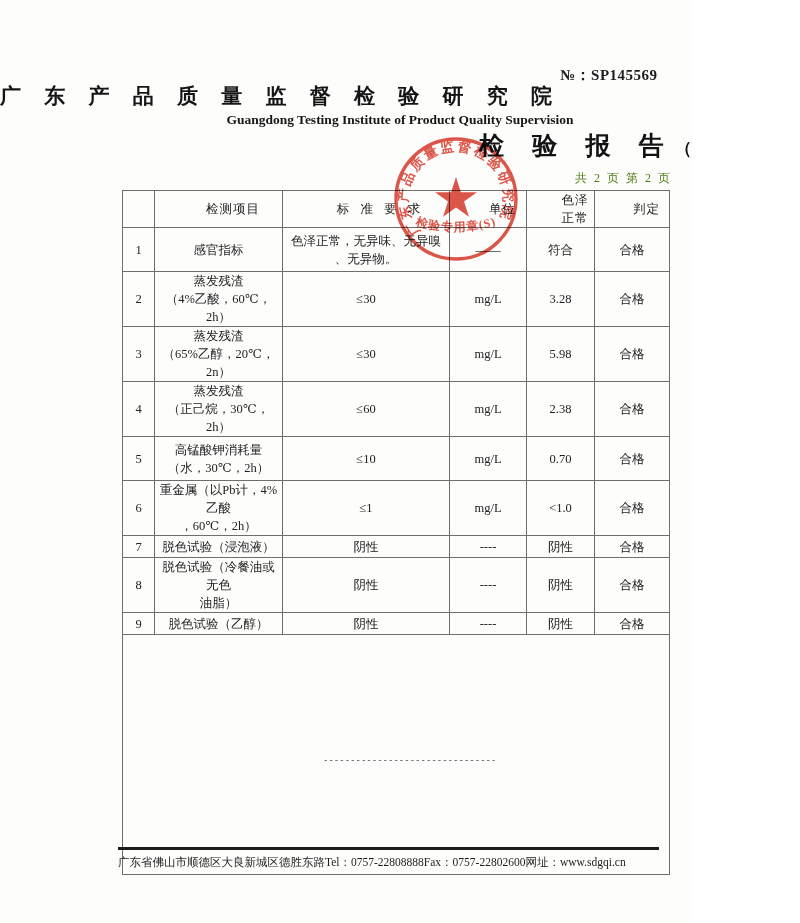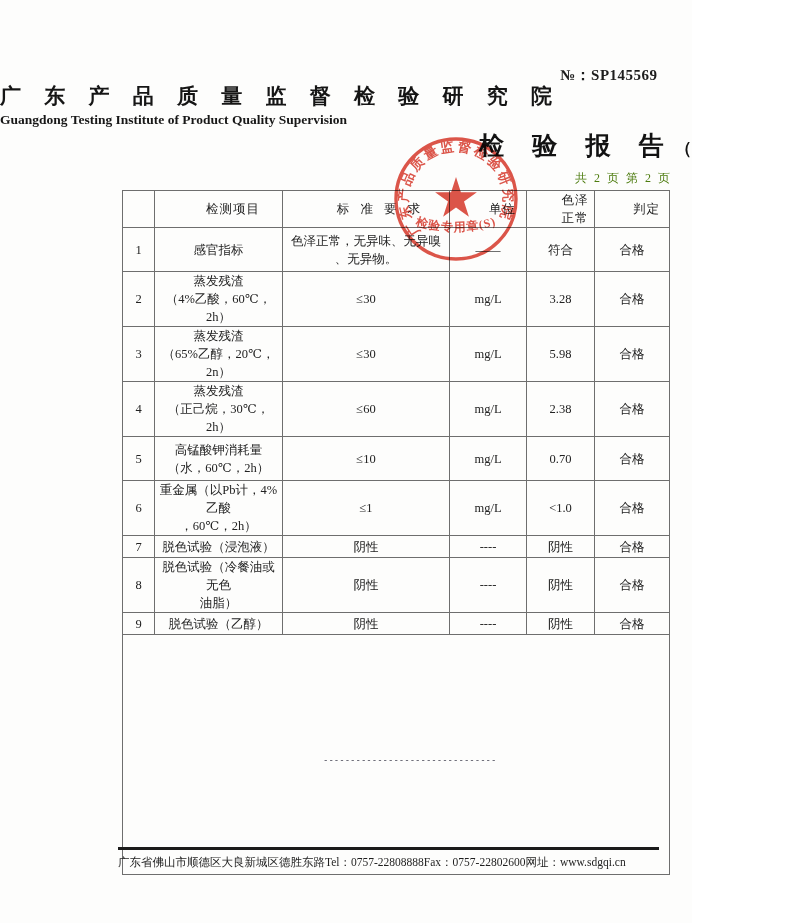--- a/index.html
+++ b/index.html
@@ -6,21 +6,21 @@
   #page{
     position:relative;width:692px;height:923px;overflow:hidden;
     background:#fdfdfc;
     font-family:"Liberation Serif","DejaVu Serif",serif;
     color:#2b2b2b;
   }
   .abs{position:absolute;}
   #report-no{left:560px;top:66px;font-size:15px;font-weight:bold;color:#1d1d1d;letter-spacing:.5px;}
   #institute-cn{left:0;top:82px;width:800px;font-size:21px;font-weight:bold;
     letter-spacing:9px;color:#151515;white-space:nowrap;}
-  #institute-en{left:0;top:112px;width:800px;font-size:13.5px;font-weight:bold;color:#171717;}
+  #institute-en{left:0;top:112px;width:800px;text-align:center;font-size:13.5px;font-weight:bold;color:#171717;}
   #report-title{left:0;top:129px;width:800px;text-align:right;white-space:nowrap;color:#121212;}
   #report-title .cn{font-size:25px;font-weight:bold;letter-spacing:11px;}
   #report-title .en{font-size:17px;font-weight:bold;letter-spacing:.5px;}
   #page-info{left:575px;top:170px;font-size:12px;letter-spacing:2px;color:#4d7c0f;}
 
   table#report-table{
     position:absolute;left:122px;top:190px;width:547px;
     border-collapse:collapse;table-layout:fixed;
   }
   #report-table th,#report-table td{
@@ -163,21 +163,21 @@
           <td>
             <span class="line">合格</span>
           </td>
         </tr>
         <tr style="height: 44px;">
           <td>
             <span class="line">5</span>
           </td>
           <td>
             <span class="line">高锰酸钾消耗量</span>
-            <span class="line">（水，60℃，2h）</span>
+            <span class="line">（水，30℃，2h）</span>
           </td>
           <td>
             <span class="line">≤10</span>
           </td>
           <td>
             <span class="line">mg/L</span>
           </td>
           <td>
             <span class="line">0.70</span>
           </td>

